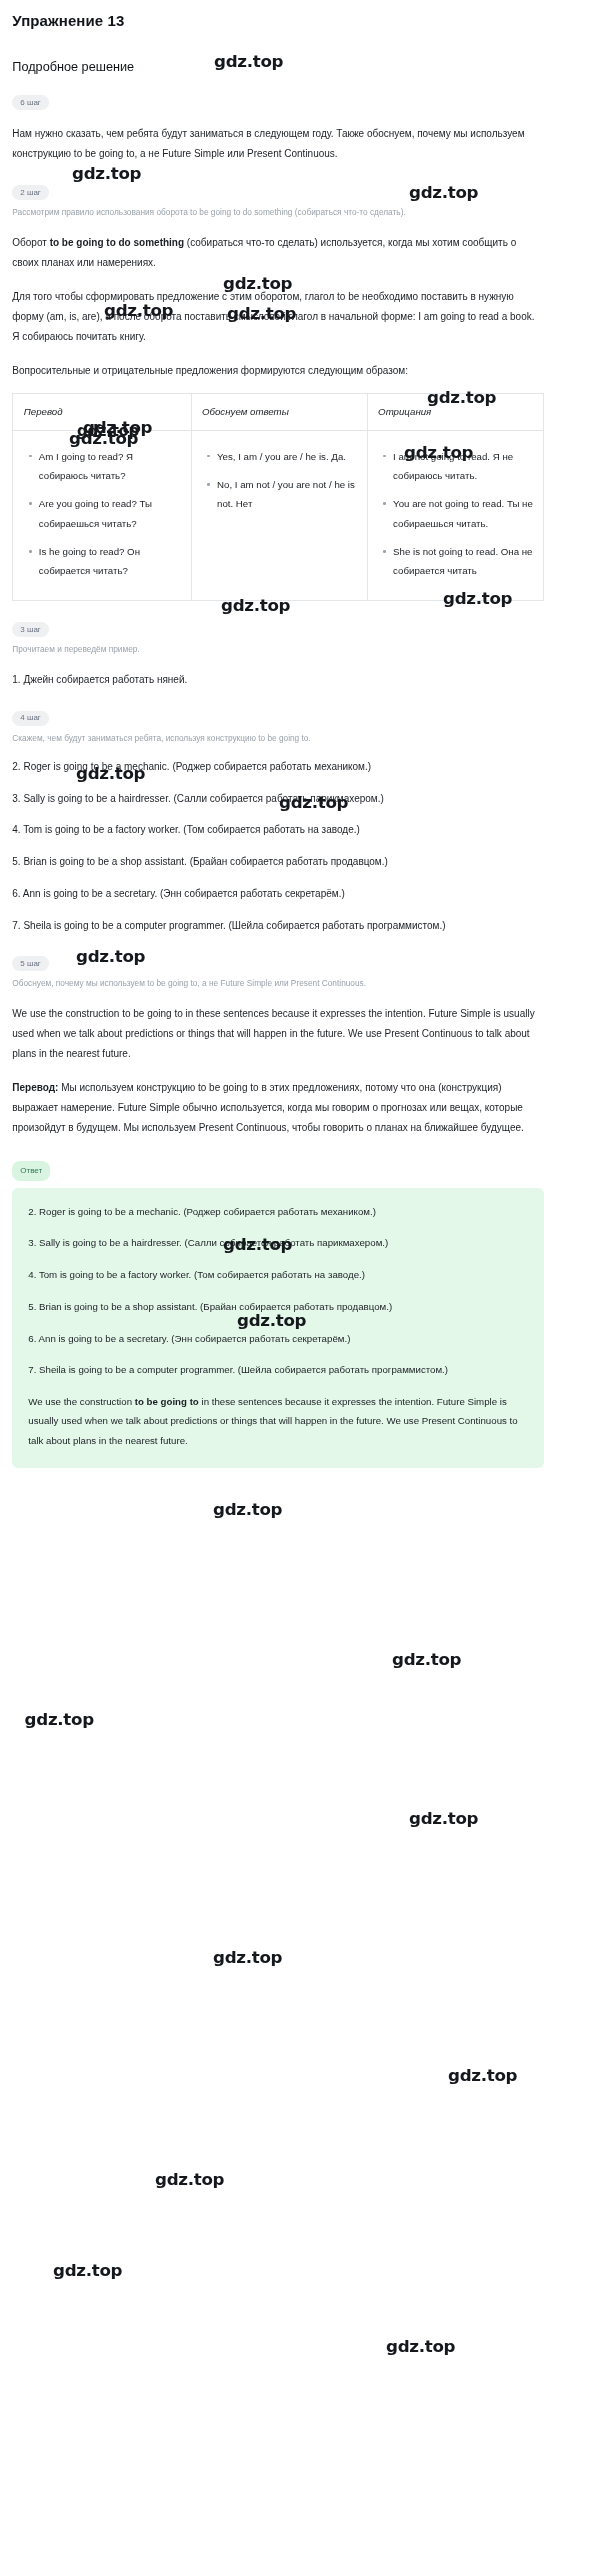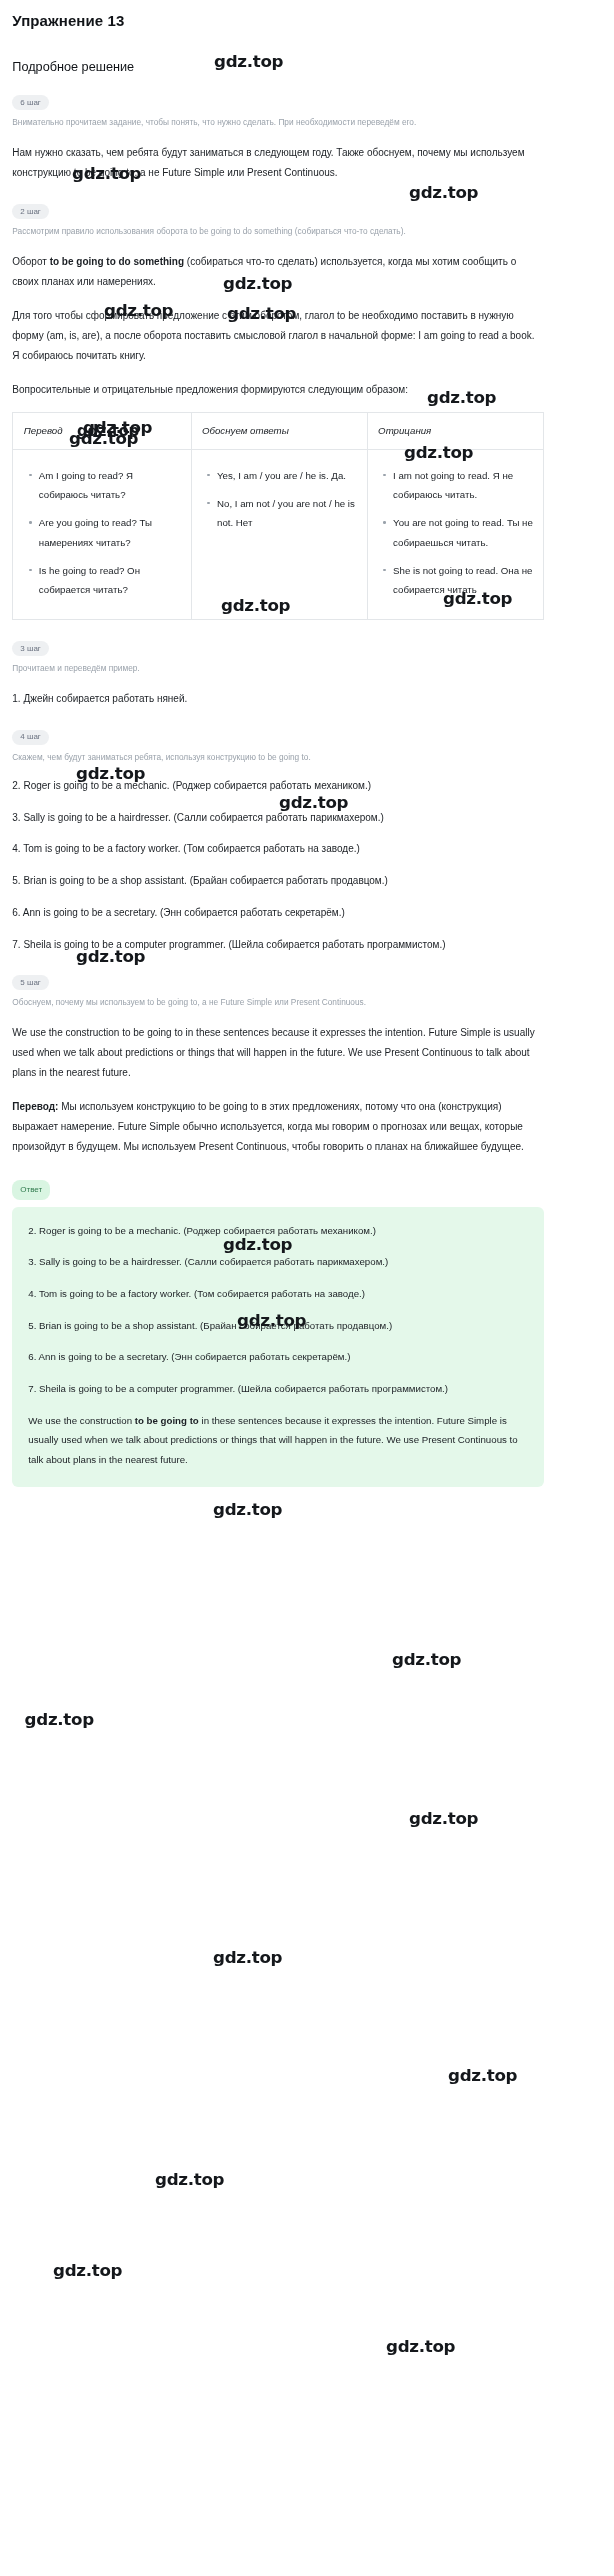--- a/index.html
+++ b/index.html
@@ -159,21 +159,20 @@
 <body>
 
 <div class="page">
 
   <h1 class="ex-title">Упражнение 13</h1>
 
   <h2 class="section-title">Подробное решение</h2>
 
   <div>
     <div class="step-pill">6 шаг</div>
-    <p class="hint">Внимательно прочитаем задание, чтобы понять, что нужно сделать. При необходимости переведём его.</p>
     <p class="body">Нам нужно сказать, чем ребята будут заниматься в следующем году. Также обоснуем, почему мы используем конструкцию to be going to, а не Future Simple или Present Continuous.</p>
   </div>
 
   <div>
     <div class="step-pill">2 шаг</div>
     <p class="hint">Рассмотрим правило использования оборота to be going to do something (собираться что-то сделать).</p>
 
     <p class="body"><span>Оборот </span><b>to be going to do something</b><span> (собираться что-то сделать) используется, когда мы хотим сообщить о своих планах или намерениях.</span></p>
 
     <p class="body">Для того чтобы сформировать предложение с этим оборотом, глагол to be необходимо поставить в нужную форму (am, is, are), а после оборота поставить смысловой глагол в начальной форме: I am going to read a book. Я собираюсь почитать книгу.</p>
@@ -186,21 +185,21 @@
           <th style="width:33.6%">Перевод</th>
           <th style="width:33.2%">Обоснуем ответы</th>
           <th style="width:33.2%">Отрицания</th>
         </tr>
       </thead>
       <tbody>
         <tr>
           <td class="pad-cell">
             <ul>
               <li>Am I going to read? Я собираюсь читать?</li>
-              <li>Are you going to read? Ты намерениях читать?</li>
+              <li>Are you going to read? Ты собираешься читать?</li>
               <li>Is he going to read? Он собирается читать?</li>
             </ul>
           </td>
           <td class="pad-cell">
             <ul>
               <li>Yes, I am / you are / he is. Да.</li>
               <li>No, I am not / you are not / he is not. Нет</li>
             </ul>
           </td>
           <td class="pad-cell">

